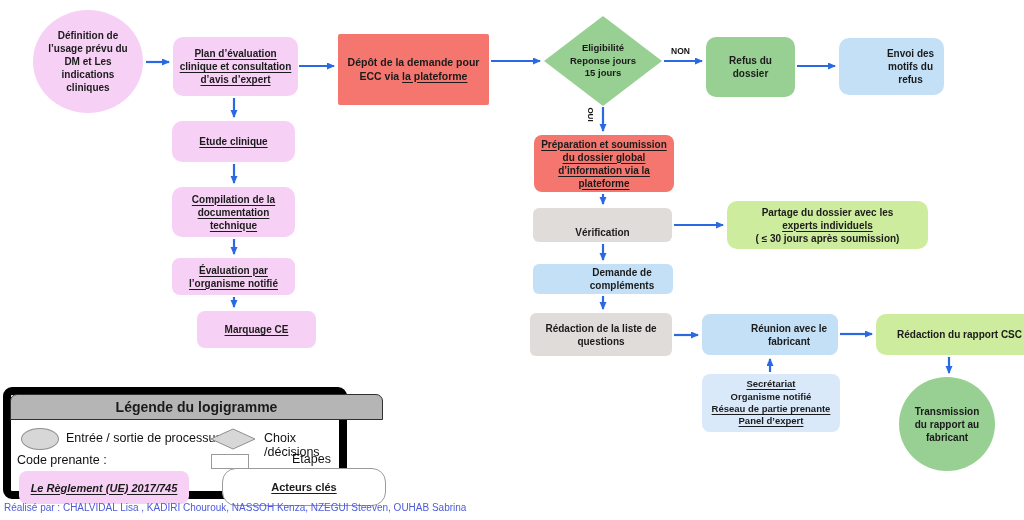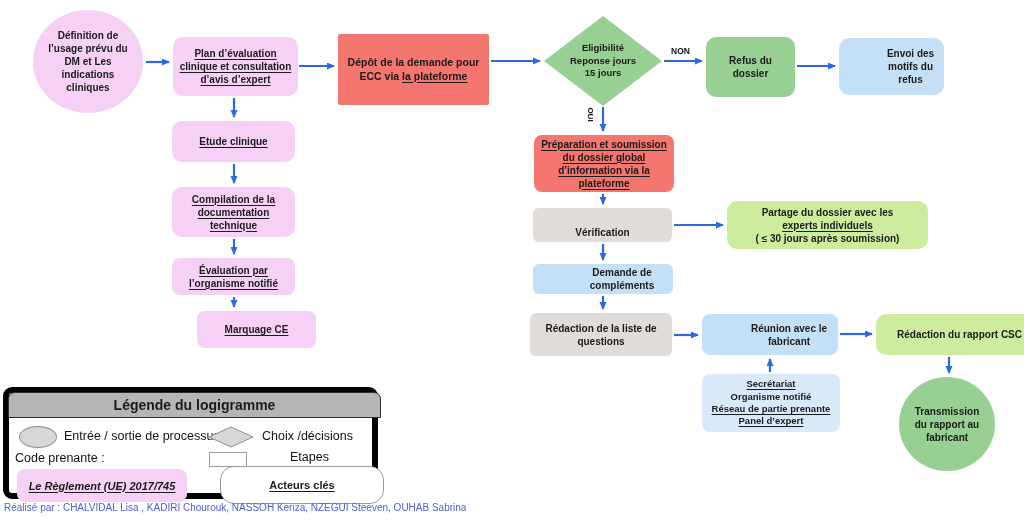--- a/index.html
+++ b/index.html
@@ -17,22 +17,22 @@
   .blue{background:var(--blue,#c3e0f7);border-radius:8px;padding-left:44px;}
   .lightblue{background:var(--lightblue,#d9e9fa);border-radius:8px;}
   .grayb{background:var(--gray,#e0dcd9);border-radius:6px;}
   .ellipse{border-radius:50%;}
   .diamond{clip-path:polygon(50% 0,100% 50%,50% 100%,0 50%);}
   .edgelabel{position:absolute;font-size:8.5px;font-weight:700;color:#111;}
   svg.edges{position:absolute;left:0;top:0;pointer-events:none;}
   .edge{stroke:var(--arrow,#2a69e2);stroke-width:2.2;fill:none;}
   .ah{fill:var(--arrow,#2a69e2);}
   
-  .legend{position:absolute;left:3px;top:387px;width:375px;height:112px;
-    border:6px solid #000000;border-radius:9px;background:#fff;box-sizing:border-box;}
+  .legend{position:absolute;left:3px;top:387px;width:344px;height:112px;
+    border:8px solid #000000;border-radius:9px;background:#fff;box-sizing:border-box;}
   .legend-header{position:absolute;left:-1px;top:-1px;width:373px;height:26px;
     background:var(--legendgray,#b5b5b5);border:1px solid #2f2f2f;border-radius:7px 7px 0 0;
     display:flex;align-items:center;justify-content:center;font-weight:700;font-size:14px;box-sizing:border-box;}
   .legend-text{position:absolute;font-size:12.5px;font-weight:400;color:#111;}
   .lg-ellipse{position:absolute;left:10px;top:33px;width:38px;height:22px;border-radius:50%;
     background:#d7d7d7;border:1px solid #8f8f8f;box-sizing:border-box;}
   .lg-rect{position:absolute;left:200px;top:59px;width:38px;height:15px;background:#fff;
     border:1.5px solid #9a9a9a;box-sizing:border-box;}
   .lg-pinkbox{position:absolute;left:8px;top:76px;width:170px;height:33px;border-radius:8px;
     background:var(--pink,#f7d0f5);display:flex;align-items:center;justify-content:center;

